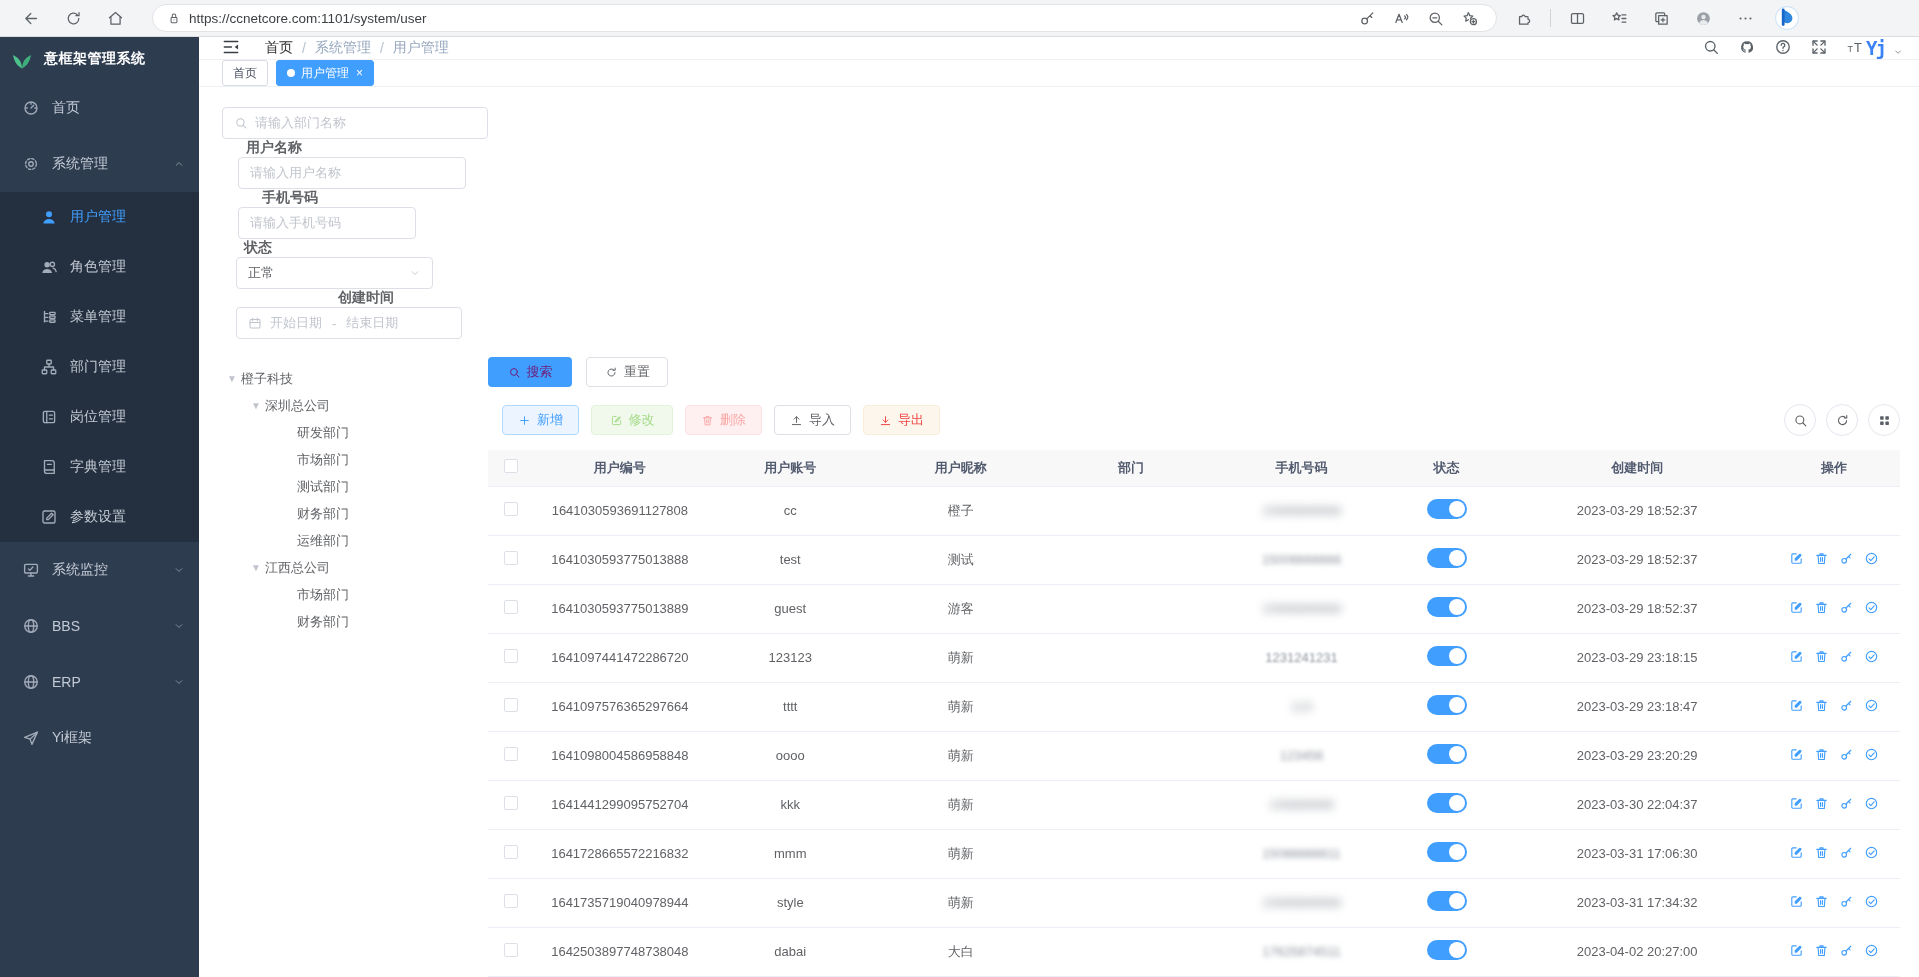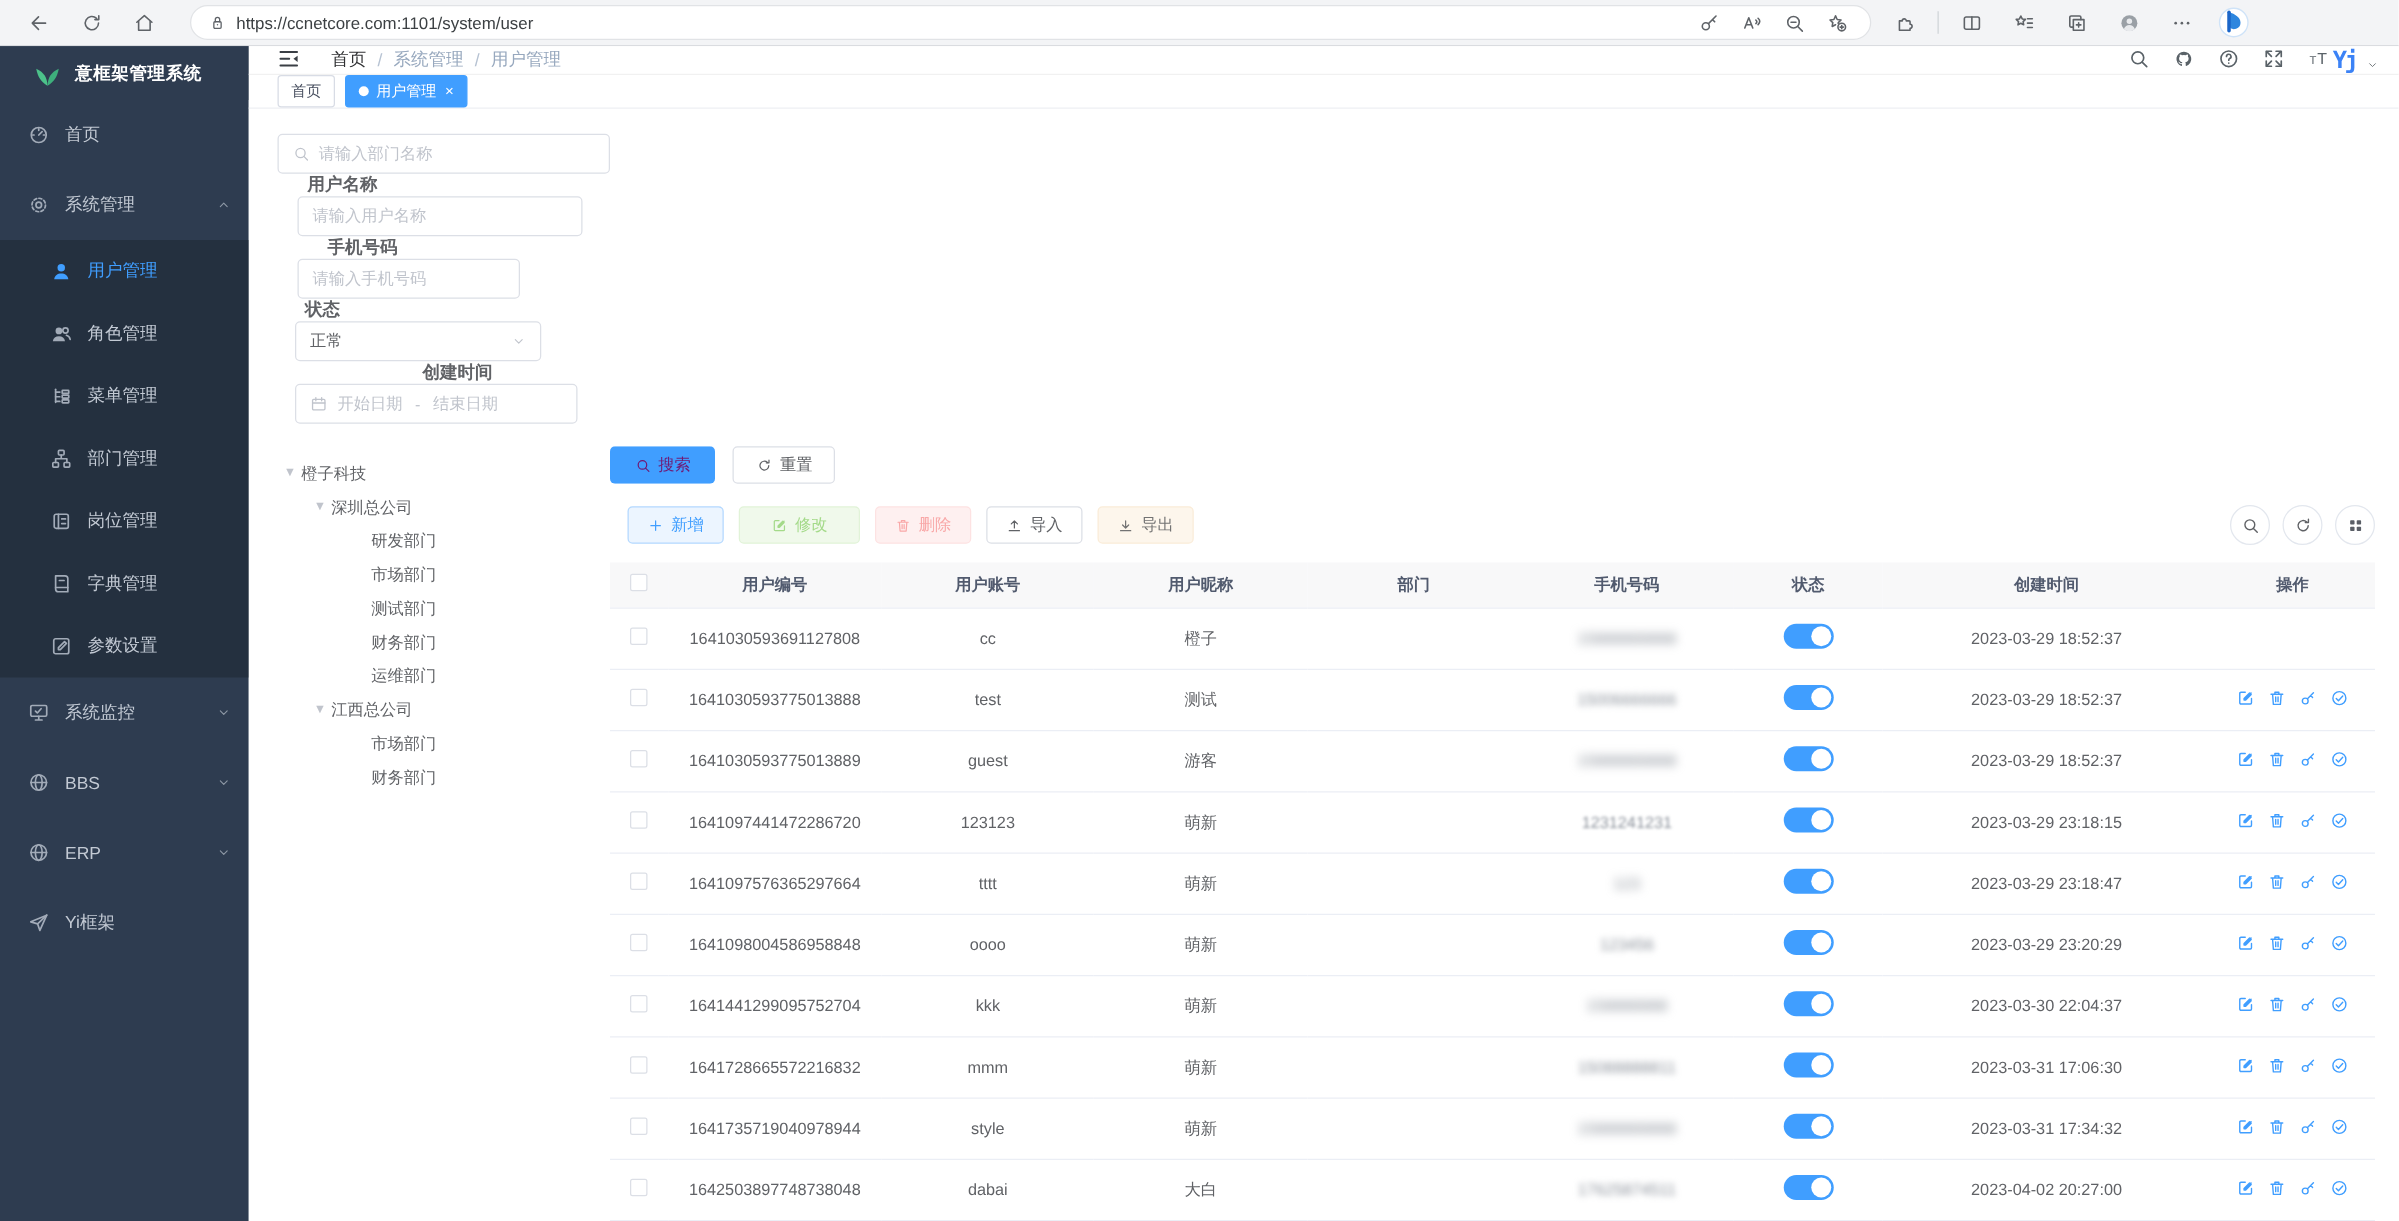--- a/index.html
+++ b/index.html
@@ -20,21 +20,21 @@
   .url-text { font-size:13.5px; color:#3c4043; flex:1; white-space:nowrap; overflow:hidden; }
   .pill-icons { display:flex; align-items:center; }
   .pill-icons .bicon { margin:0 2px; }
   .chrome-right { display:flex; align-items:center; margin-left:6px; }
   .vdivider { width:1px; height:18px; background:#d0d3d8; margin:0 5px; }
   .copilot { width:26px; height:26px; margin-left:8px; }
 
   
   .app { display:flex; height:940px; }
   .sidebar { width:199px; background:#2e3c50; color:#c3cad4; flex:0 0 auto; }
-  .logo { height:43px; display:flex; align-items:center; padding-left:26px; background:#2e3c50; }
+  .logo { height:43px; display:flex; align-items:center; padding-left:10px; background:#2e3c50; }
   .logo svg { width:24px; height:24px; margin-right:10px; }
   .logo-text { color:#fff; font-size:14px; font-weight:bold; letter-spacing:.5px; }
   .nav-item { height:50px; display:flex; align-items:center; padding-left:22px; font-size:14px;
     cursor:pointer; position:relative; }
   .nav-item.top { height:56px; }
   .nav-item.sub { padding-left:40px; background:transparent; }
   .submenu { background:#24303f; }
   .nav-ic { width:18px; height:18px; margin-right:12px; color:#a2abb8; flex:0 0 auto; }
   .nav-ic svg { width:18px; height:18px; }
   .nav-lb { color:#c3cad4; }
@@ -94,24 +94,24 @@
   .d0 { padding-left:5px; } .d1 { padding-left:29px; } .d2 { padding-left:61px; }
 
   .right-col { flex:1; min-width:0; }
   .btn { display:inline-flex; align-items:center; justify-content:center; height:30px;
     border-radius:4px; font-size:13px; cursor:pointer; border:1px solid transparent; }
   .btn svg { width:13px; height:13px; margin-right:6px; }
   .btn-search { width:84px; background:#409eff; color:#701a75; }
   .btn-reset { width:82px; background:#fff; border-color:#dcdfe6; color:#606266; margin-left:10px; }
   .toolbar { display:flex; align-items:center; margin-top:17px;margin-left:14px; }
   .btn-add { width:77px; background:#ecf5ff; border-color:#b3d8ff; color:#409eff; margin-right:12px; }
-  .btn-edit { width:97px; background:#f0f9eb; border-color:#e1f3d8; color:#a4da89; margin-right:12px; }
+  .btn-edit { width:82px; background:#f0f9eb; border-color:#e1f3d8; color:#a4da89; margin-right:12px; }
   .btn-del { width:77px; background:#fef0f0; border-color:#fde2e2; color:#f9a7a7; margin-right:12px; }
   .btn-import { width:77px; background:#fff; border-color:#dcdfe6; color:#606266; margin-right:12px; }
-  .btn-export { width:77px; background:#fdf6ec; border-color:#faecd8; color:#737373; }
+  .btn-export { width:77px; background:#fdf6ec; border-color:#faecd8; color:#ef4444; }
   .tool-circles { margin-left:auto; display:flex; }
   .circle-btn { width:32px; height:32px; border-radius:50%; border:1px solid #e3e7ee; background:#fff;
     display:flex; align-items:center; justify-content:center; color:#606266; margin-left:10px; cursor:pointer; }
   .circle-btn svg { width:15px; height:15px; }
   .circle-btn.dark { color:#5a5e66; }
 
   
   table { width:100%; border-collapse:collapse; margin-top:14px; table-layout:fixed; }
   thead th { background:#f8f8f9; height:36px; font-size:13px; color:#515a6e; font-weight:bold;
     text-align:center; border-bottom:1px solid #ebeef5; }

